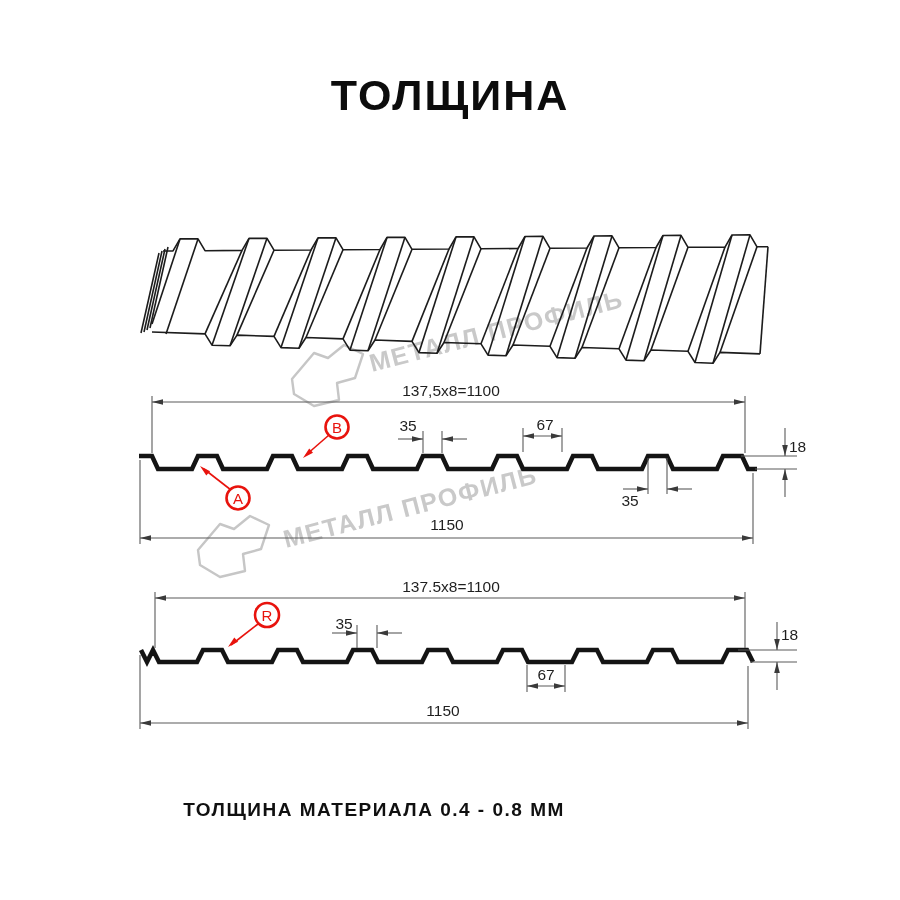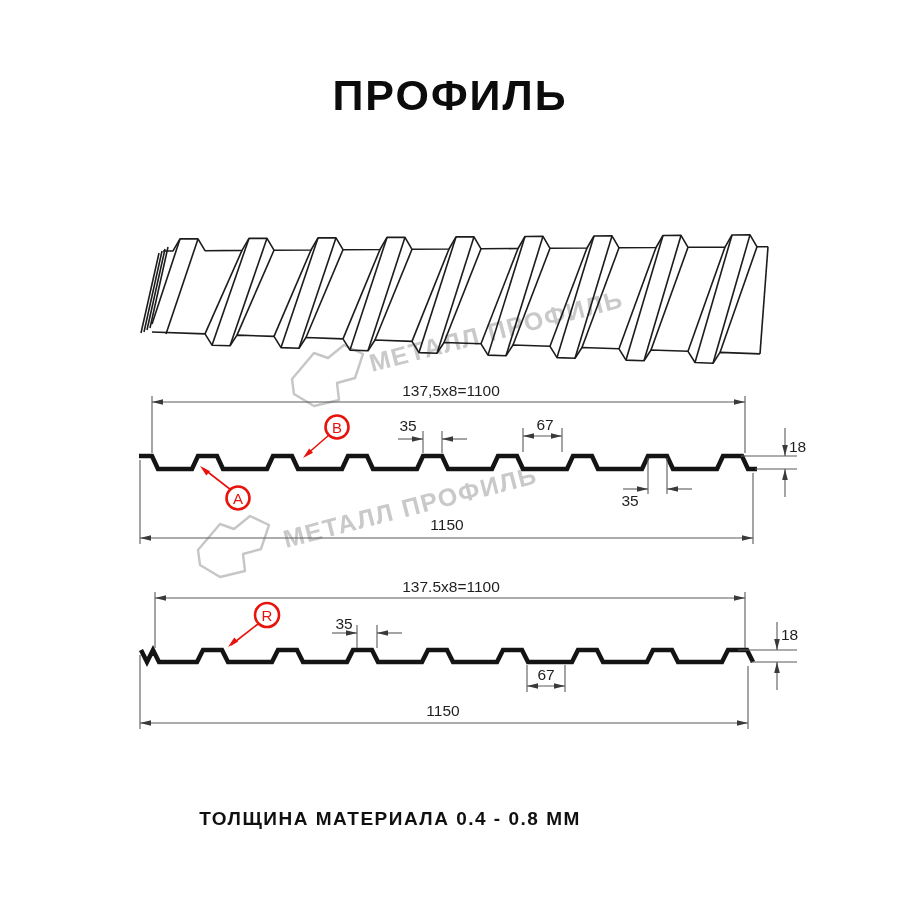--- a/index.html
+++ b/index.html
@@ -2,41 +2,41 @@
 <html><head>
 <meta charset="utf-8">
 <style>
   html,body{margin:0;padding:0;background:#ffffff;}
   .canvas{position:relative;width:900px;height:900px;background:#fff;overflow:hidden;
           font-family:"Liberation Sans",sans-serif;}
   .title{position:absolute;top:72px;left:0;width:900px;text-align:center;
          font-size:43px;line-height:1.1;font-weight:800;letter-spacing:2px;color:#0c0c0c;}
   .subtitle{position:absolute;top:127px;left:0;width:900px;text-align:center;
          font-size:22px;font-weight:500;letter-spacing:1px;color:#161616;}
-  .footer{position:absolute;top:799px;left:16px;width:748px;text-align:center;
-         font-size:19px;font-weight:600;letter-spacing:1.5px;color:#101010;margin-top:9px;}
+  .footer{position:absolute;top:799px;left:0;width:748px;text-align:center;
+         font-size:19px;font-weight:600;letter-spacing:1.5px;color:#101010;}
   svg{position:absolute;left:0;top:0;}
   .profile{fill:none;stroke:#141414;stroke-width:4.5;stroke-linejoin:miter;}
   .thin{stroke:#5a5a5a;stroke-width:1.1;fill:none;}
   .sheet{stroke:#1c1c1c;stroke-width:1.6;fill:none;stroke-linejoin:round;}
   .dim{font-size:15.5px;fill:#1f1f1f;}
   .mid{text-anchor:middle;}
   .red{stroke:#e8130d;stroke-width:1.6;fill:none;}
   .redfill{fill:#e8130d;stroke:none;}
   .redcirc{fill:none;stroke:#e8130d;stroke-width:2.6;}
   .lbl{fill:#e8130d;font-size:15px;text-anchor:middle;}
   .wmtext{fill:#c9c9c9;font-size:25px;font-weight:bold;letter-spacing:1.5px;}
   .logo{fill:none;stroke:#c6c6c6;stroke-width:2.4;stroke-linejoin:round;}
 </style>
 </head>
 <body>
 
 <div class="canvas">
 
-  <div class="title">ПРОФИЛЬ</div>
+  <div class="title">ТОЛЩИНА</div>
 
   <svg width="900" height="900" viewBox="0 0 900 900">
 
     <g>
       <g transform="translate(292,345)">
         <path class="logo" d="M0,34 L22,8 L36,13 L52,0 L71,9 L63,33 L45,38 L47,55 L22,61 L2,49 Z"></path>
       </g>
       <g transform="translate(372,372) rotate(-14.5)">
         <text class="wmtext" x="0" y="0">МЕТАЛЛ ПРОФИЛЬ</text>
       </g>

